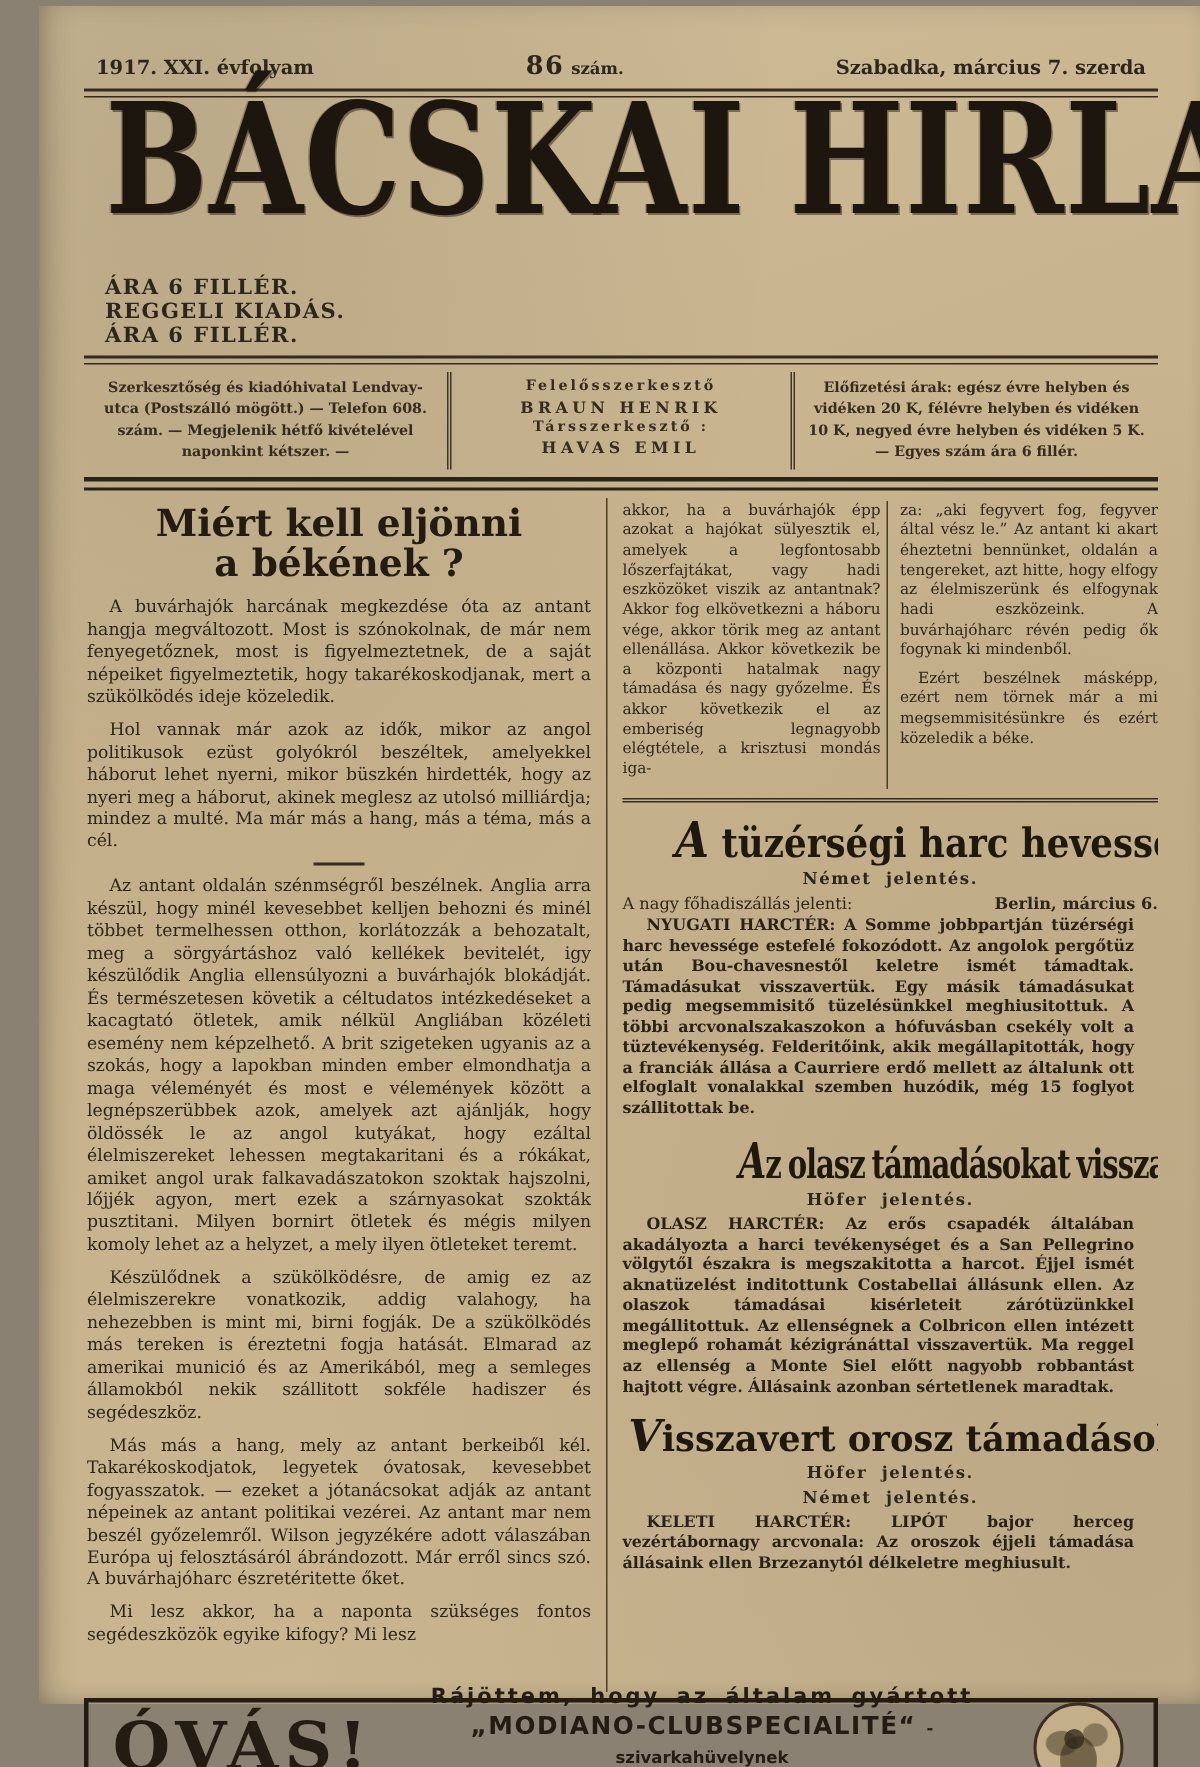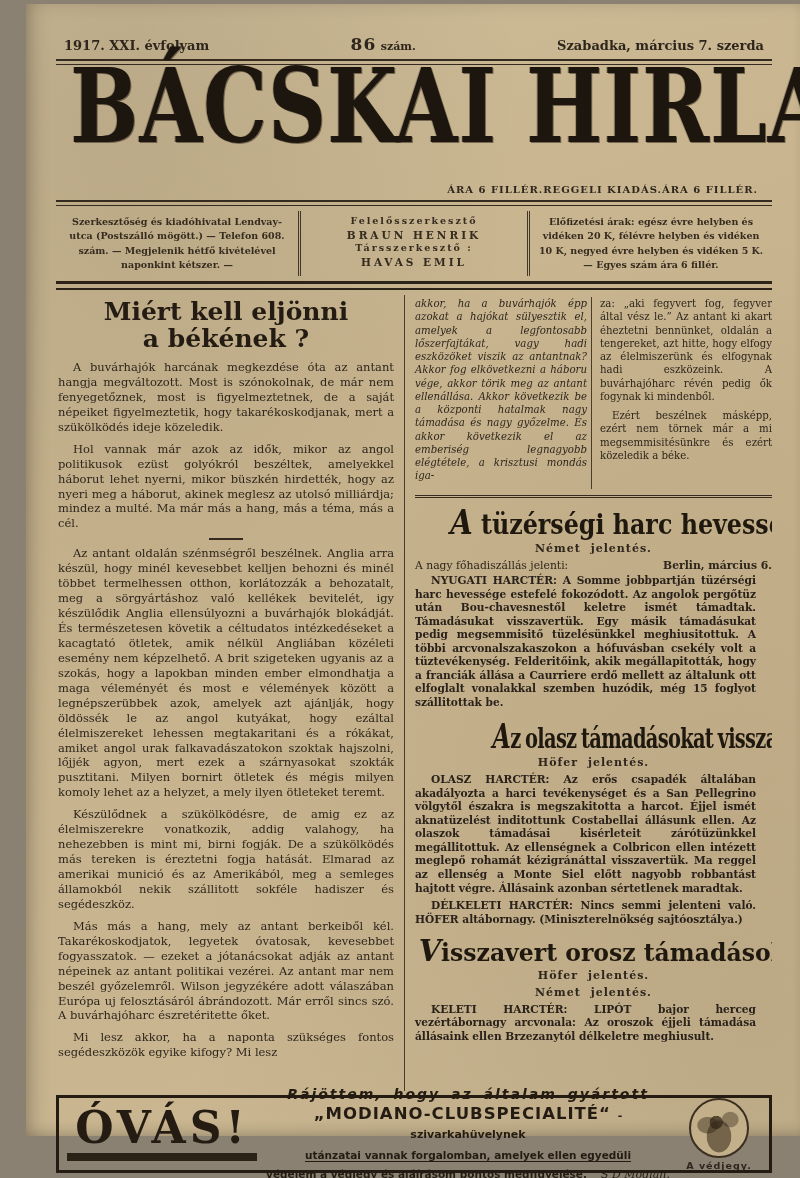--- a/index.html
+++ b/index.html
@@ -24,53 +24,53 @@
   .top-row .issue span{font-size:11px;}
   .rule-d{height:3px;border-top:2px solid #352b1f;border-bottom:1px solid #352b1f;margin:5px 0;}
   .rule-d.heavy{height:4px;border-top:3px solid #2c2318;border-bottom:2px solid #2c2318;}
   .masthead{
     margin:2px 0 0 0;text-align:center;font-weight:bold;color:#1d160e;
     font-size:84px;line-height:0.98;white-space:nowrap;
     transform:scale(0.96,1.22);transform-origin:center 60%;
     letter-spacing:1px;text-shadow:1px 1px 0 rgba(20,12,4,0.45), -1px 0 0 rgba(20,12,4,0.25);
     height:100px;
   }
-  .sub-row{display:flex;justify-content:flex-end;font-weight:bold;font-size:10px;margin-top:14px;padding:0 14px;letter-spacing:1px;}
+  .sub-row{display:flex;justify-content:space-between;font-weight:bold;font-size:14px;margin-top:14px;padding:0 14px;letter-spacing:1px;flex-direction:column;}
   .infobar{display:flex;align-items:stretch;font-size:9.5px;line-height:1.5;text-align:center;font-weight:bold;color:#352b1f;}
   .infobar .cell{flex:1;padding:4px 8px;}
   .infobar .cell.mid{flex:0 0 210px;border-left:3px double #40362a;border-right:3px double #40362a;letter-spacing:2px;line-height:1.35;}
   .infobar .editor-name{font-size:10.5px;letter-spacing:3px;}
   .body{display:flex;height:796px;overflow:hidden;margin-top:2px;}
   .col-left{flex:0 0 336px;border-right:1px solid #483c2d;padding:4px 10px 0 2px;overflow:hidden;}
   .col-left h2{margin:0 0 8px 0;text-align:center;font-size:25px;line-height:1.06;color:#241c12;}
   .col-left p{margin:0 0 7px 0;font-size:11.5px;line-height:1.3;text-align:justify;text-indent:15px;}
   .dashsep{width:34px;border-top:2px solid #352b1f;margin:2px auto 6px auto;}
   .col-right{flex:1;padding:2px 0 0 10px;overflow:hidden;}
   .two-cols{display:flex;border-bottom:3px double #352b1f;padding-bottom:6px;margin-bottom:4px;}
-  .two-cols .c2{flex:1;border-right:1px solid #483c2d;padding-right:4px;font-style:italic;}
+  .two-cols .c2{flex:1;border-right:1px solid #483c2d;padding-right:4px;}
   .two-cols .c3{flex:1;padding-left:8px;}
   .two-cols p{margin:0 0 6px 0;font-size:10.2px;line-height:1.3;text-align:justify;}
   .two-cols .c3 p.cont{text-indent:12px;}
   .report{margin-bottom:6px;}
   .hwrap{text-align:center;overflow:hidden;}
   .report-headline{display:inline-block;margin:4px 0 0 0;font-weight:bold;color:#1f180e;white-space:nowrap;line-height:1.05;}
   .report-headline::first-letter{font-style:italic;font-size:1.22em;}
   .h-1{font-size:27px;transform:scaleX(0.88);transform-origin:center;}
   .h-2{font-size:27px;transform:scaleX(0.72);transform-origin:center;letter-spacing:-1px;word-spacing:-2px;}
   .h-3{font-size:24px;transform:scaleX(0.98);transform-origin:center;}
   .subhead{text-align:center;font-weight:bold;font-size:11px;margin:2px 0 4px 0;word-spacing:5px;letter-spacing:1px;}
   .dateline{display:flex;justify-content:space-between;font-size:10.8px;margin:0 0 2px 0;}
   .dateline .dr{font-weight:bold;}
   .report p{margin:0 16px 4px 0;font-size:10.6px;line-height:1.28;text-align:justify;text-indent:16px;font-weight:bold;color:#29211a;}
   .ad{margin-top:4px;border:3px solid #241c12;display:flex;align-items:center;padding:6px 10px 6px 8px;height:78px;box-sizing:border-box;font-family:"DejaVu Sans","Liberation Sans",sans-serif;}
   .ovas-wrap{flex:0 0 190px;text-align:center;}
   .ovas{font-family:"DejaVu Serif","Liberation Serif",serif;font-weight:bold;font-size:44px;letter-spacing:4px;color:#241c12;line-height:0.95;}
   .ovas-bar{height:8px;background:#2a2117;margin-top:4px;}
   .ad-center{flex:1;text-align:center;color:#241c12;}
-  .ad-line1{font-weight:bold;font-size:14px;letter-spacing:2px;word-spacing:4px;font-style:italic;}
+  .ad-line1{font-weight:bold;font-size:14px;letter-spacing:2px;word-spacing:4px;}
   .ad-brand{font-weight:bold;font-size:16.5px;letter-spacing:1px;margin:2px 0;}
   .ad-brand .suffix{font-size:11px;letter-spacing:0;}
   .ad-line3,.ad-line4{font-weight:bold;font-size:10.5px;display:inline-block;border-bottom:1.5px solid #241c12;margin-top:2px;}
   .ad-sig{font-family:"DejaVu Serif","Liberation Serif",serif;font-style:italic;font-weight:normal;font-size:11px;border-bottom:none;margin-left:14px;display:inline-block;}
   .ad-logo{flex:0 0 80px;text-align:center;}
   .emblem{width:56px;height:56px;margin:0 auto;border-radius:50%;border:2px solid #3a2f20;
     background:
       radial-gradient(circle at 45% 40%, rgba(50,38,22,0.75) 0 14%, transparent 15%),
       radial-gradient(ellipse at 50% 65%, rgba(50,38,22,0.55) 0 30%, transparent 32%),
       radial-gradient(ellipse at 30% 45%, rgba(50,38,22,0.45) 0 18%, transparent 20%),
@@ -146,21 +146,20 @@
           <span>A nagy főhadiszállás jelenti:</span>
           <span class="dr">Berlin, március 6.</span>
         </div>
         <p>NYUGATI HARCTÉR: A Somme jobbpartján tüzérségi harc hevessége estefelé fokozódott. Az angolok pergőtüz után Bou-chavesnestől keletre ismét támadtak. Támadásukat visszavertük. Egy másik támadásukat pedig megsemmisitő tüzelésünkkel meghiusitottuk. A többi arcvonalszakaszokon a hófuvásban csekély volt a tüztevékenység. Felderitőink, akik megállapitották, hogy a franciák állása a Caurriere erdő mellett az általunk ott elfoglalt vonalakkal szemben huzódik, még 15 foglyot szállitottak be.</p>
       </div>
 
       <div class="report">
         <div class="hwrap"><div class="report-headline h-2">Az olasz támadásokat visszautasitottuk</div></div>
         <div class="subhead">Höfer jelentés.</div>
         <p>OLASZ HARCTÉR: Az erős csapadék általában akadályozta a harci tevékenységet és a San Pellegrino völgytől északra is megszakitotta a harcot. Éjjel ismét aknatüzelést inditottunk Costabellai állásunk ellen. Az olaszok támadásai kisérleteit zárótüzünkkel megállitottuk. Az ellenségnek a Colbricon ellen intézett meglepő rohamát kézigránáttal visszavertük. Ma reggel az ellenség a Monte Siel előtt nagyobb robbantást hajtott végre. Állásaink azonban sértetlenek maradtak.</p>
-        <p>DÉLKELETI HARCTÉR: Nincs semmi jelenteni való. HÖFER altábornagy. (Miniszterelnökség sajtóosztálya.)</p>
       </div>
 
       <div class="report">
         <div class="hwrap"><div class="report-headline h-3">Visszavert orosz támadások.</div></div>
         <div class="subhead">Höfer jelentés.</div>
         <div class="subhead">Német jelentés.</div>
         <p>KELETI HARCTÉR: LIPÓT bajor herceg vezértábornagy arcvonala: Az oroszok éjjeli támadása állásaink ellen Brzezanytól délkeletre meghiusult.</p>
 
       </div>
 

